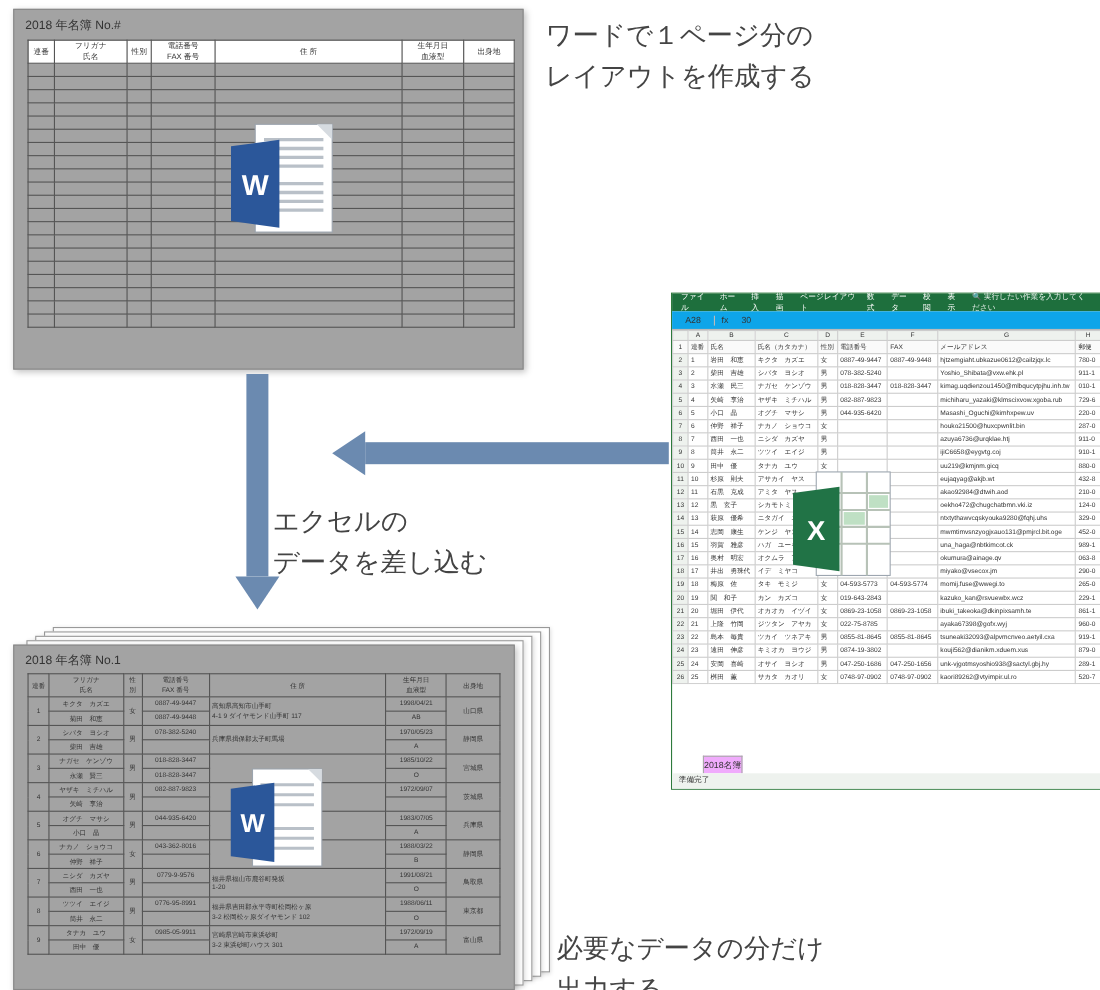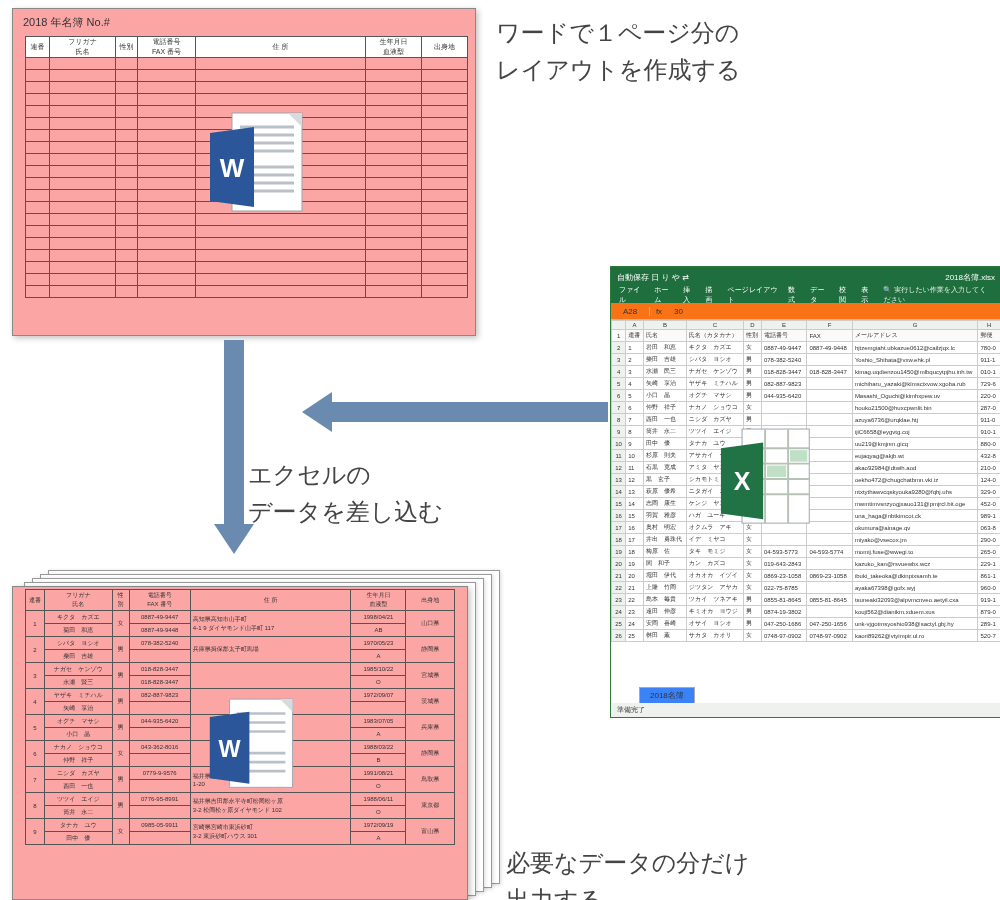--- a/index.html
+++ b/index.html
@@ -1,43 +1,43 @@
 <!DOCTYPE html>
 <html><head>
 <meta charset="utf-8">
 <style>
   body{margin:0;font-family:"Hiragino Kaku Gothic ProN","Meiryo",sans-serif;color:#333;width:1000px;height:900px;position:relative;background:#fff}
   .caption{position:absolute;font-size:24px;line-height:1.55;color:#444}
-  .doc{position:absolute;background:#fca5a5;border:1px solid #888;box-shadow:2px 2px 6px rgba(0,0,0,.25)}
+  .doc{position:absolute;background:#a3a3a3;border:1px solid #888;box-shadow:2px 2px 6px rgba(0,0,0,.25)}
   .doc .title{font-size:11px;padding:6px 10px 2px}
   .blank-table{width:calc(100% - 24px);margin:4px 12px 10px;border-collapse:collapse;table-layout:fixed}
   .blank-table td,.blank-table th{border:1px solid #555;font-size:7px;text-align:center;height:11px;padding:0}
   .blank-table th{background:#fff;font-weight:400}
   .rows-table{width:calc(100% - 24px);margin:2px 12px 10px;border-collapse:collapse;table-layout:fixed}
   .rows-table td,.rows-table th{border:1px solid #555;font-size:6px;text-align:center;padding:1px 2px;height:10px}
   .rows-table th{font-weight:400}
   .rows-table .addr{text-align:left}
   .word-icon,.excel-icon{position:absolute}
   .word-icon{left:195px}
   .page-ghost{position:absolute;background:#fff;border:1px solid #999;box-shadow:1px 1px 4px rgba(0,0,0,.15)}
 
   
   .xl{position:absolute;top:266px;left:610px;width:390px;height:450px;border:1px solid #2e7a3d;font-size:8px}
   .xl-titlebar{background:#1e6f3d;color:#fff;height:20px;display:flex;align-items:center;padding:0 6px;justify-content:space-between}
   .xl-ribbon{background:#1e6f3d;color:#fff;height:16px;display:flex;align-items:center;gap:10px;padding:0 8px}
   .xl-ribbon span{font-size:7px}
-  .xl-formula{height:16px;border-bottom:1px solid #bbb;display:flex;align-items:center;font-size:8px;background:#f97316}
+  .xl-formula{height:16px;border-bottom:1px solid #bbb;display:flex;align-items:center;font-size:8px;background:#0ea5e9}
   .xl-formula .cell{width:38px;border-right:1px solid #bbb;text-align:center}
   .xl-formula .fx{width:18px;text-align:center}
   .xl-grid{overflow:hidden}
   .xl-grid table{border-collapse:collapse;width:100%}
   .xl-grid th,.xl-grid td{border:1px solid #ccc;font-size:6px;padding:1px 2px;white-space:nowrap;overflow:hidden}
   .xl-grid th{background:#eef2ee;font-weight:400;text-align:center}
   .xl-grid .rh{background:#eef2ee;text-align:center;width:16px}
-  .xl-sheet-tab{position:absolute;bottom:14px;left:28px;font-size:8px;border:1px solid #aaa;border-bottom:none;padding:2px 10px;background:#3b82f6}
+  .xl-sheet-tab{position:absolute;bottom:14px;left:28px;font-size:8px;border:1px solid #aaa;border-bottom:none;padding:2px 0;background:#f0abfc}
   .xl-status{position:absolute;bottom:0;left:0;right:0;height:14px;background:#eef2ee;font-size:7px;padding-left:6px;line-height:14px}
   .xl-grid .hdr td{background:#fafafa}
 
   
   .arrow{position:absolute}
   .arrow .shaft{position:absolute;background:#6b8ab0}
   .arrow .head{position:absolute;width:0;height:0}
 </style>
 </head>
 <body>
@@ -277,20 +277,21 @@
 <div class="arrow" style="top:392px;left:302px;width:306px;height:40px">
   <div class="shaft" style="top:10px;left:30px;right:0;height:20px"></div>
   <div class="head" style="top:0;left:0;border-top:20px solid transparent;border-bottom:20px solid transparent;border-right:30px solid #6b8ab0"></div>
 </div>
 
 <div class="page-ghost" style="top:570px;left:48px;width:450px;height:312px"></div>
 <div class="page-ghost" style="top:574px;left:40px;width:450px;height:312px"></div>
 <div class="page-ghost" style="top:578px;left:32px;width:450px;height:312px"></div>
 <div class="page-ghost" style="top:582px;left:24px;width:450px;height:312px"></div>
 <div class="doc" style="top:586px;left:12px;width:454px;height:312px">
+  <div class="title">2018 年名簿  No.1</div>
   <table class="rows-table" id="rows-table">
       <colgroup>
         <col style="width:18px">
         <col style="width:64px">
         <col style="width:16px">
         <col style="width:58px">
         <col style="width:152px">
         <col style="width:52px">
         <col style="width:46px">
       </colgroup>
@@ -444,24 +445,20 @@
         <line x1="32" y1="74" x2="86" y2="74"></line>
           <line x1="32" y1="84" x2="86" y2="84"></line>
       </g>
       <polygon points="2,24 46,18 46,98 2,92" fill="#2b579a"></polygon>
       <text x="24" y="68" text-anchor="middle" fill="#fff" font-size="26" font-weight="bold" font-family="Arial">W</text>
     </svg>
   </div>
 </div>
 
 <div class="xl">
-  <div class="xl-titlebar">
-    <span id="xl-quick">自動保存  日  り  や  ⇄</span>
-    <span>2018名簿.xlsx</span>
-  </div>
   <div class="xl-ribbon" id="xl-ribbon">
       <span>ファイル</span>
       <span>ホーム</span>
       <span>挿入</span>
       <span>描画</span>
       <span>ページレイアウト</span>
       <span>数式</span>
       <span>データ</span>
       <span>校閲</span>
       <span>表示</span>

